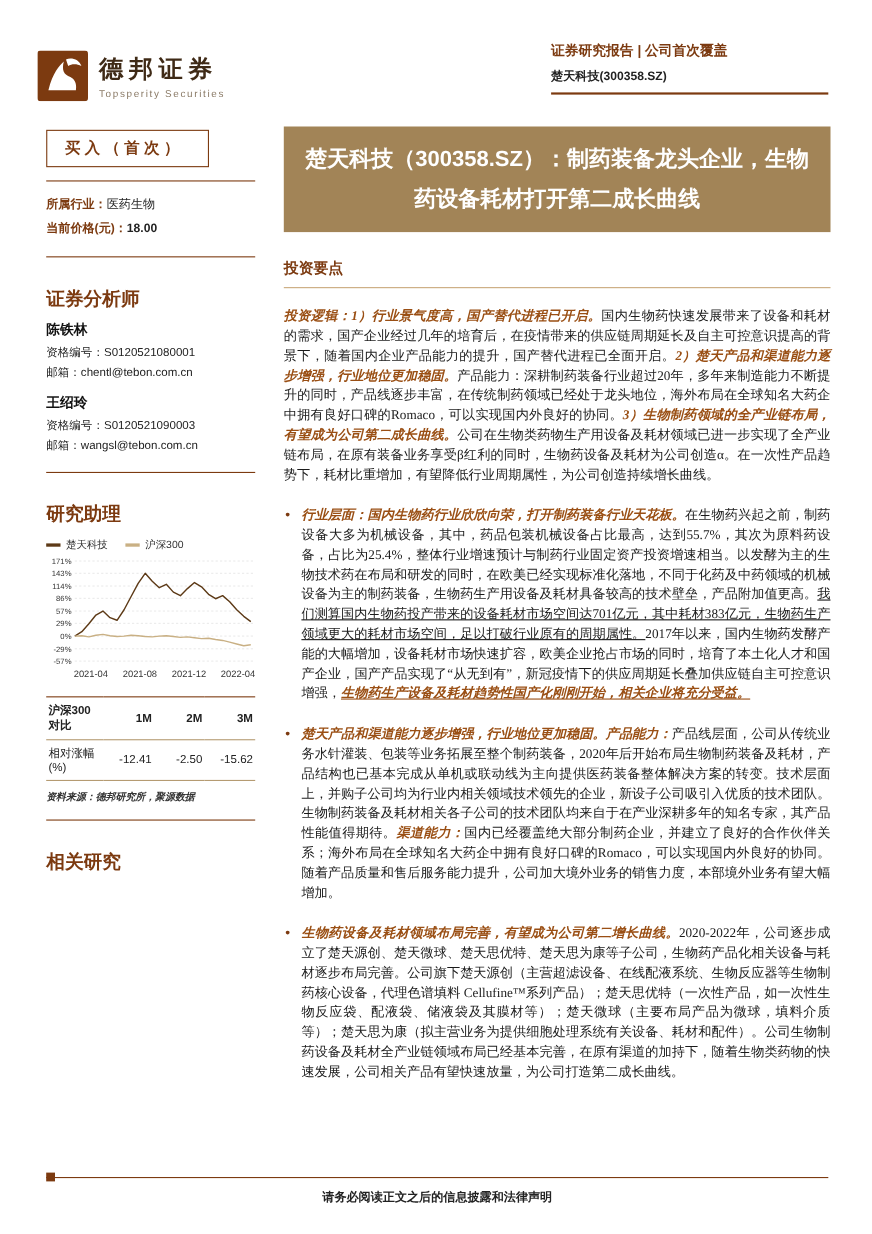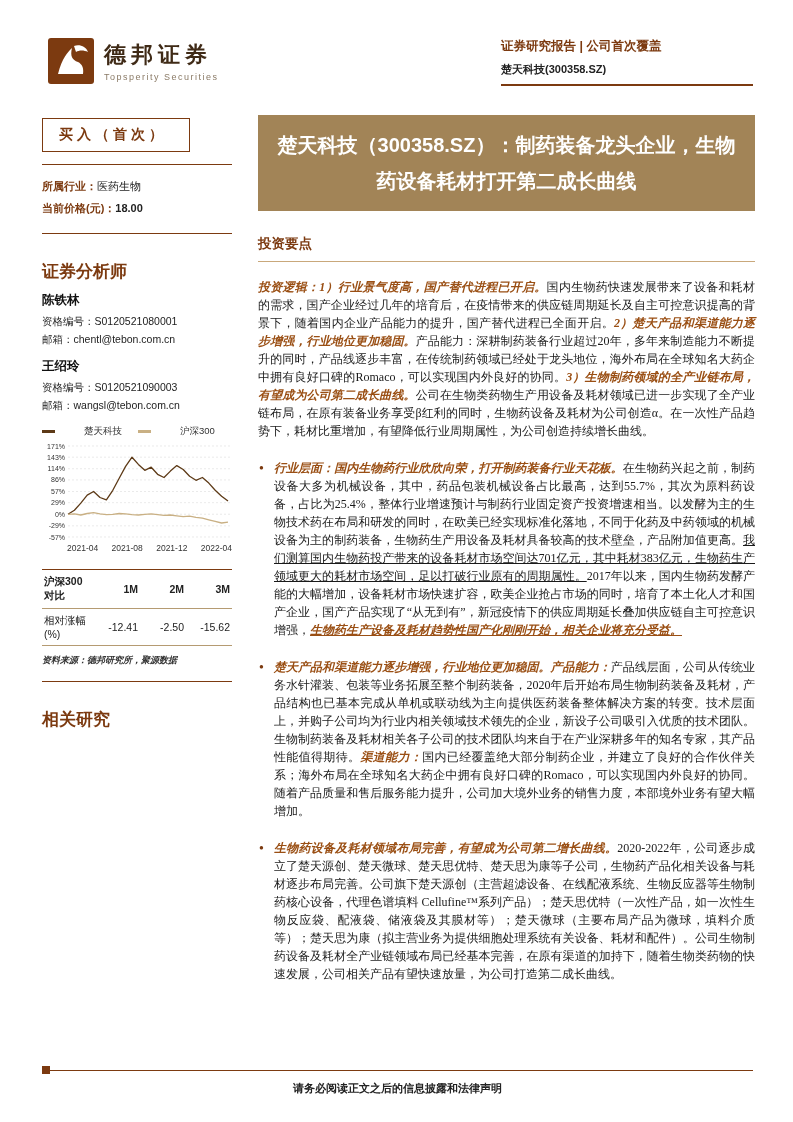--- a/index.html
+++ b/index.html
@@ -7,22 +7,22 @@
     --lead:#9a4f14;
     --tan:#a28457;
     --hair:#c9a87b;
   }
   *{margin:0;padding:0;box-sizing:border-box;}
   body{background:#e8e8e8;}
   .page{position:relative;width:793px;height:1122px;background:#fff;margin:0 auto;
         overflow:hidden;font-family:"Liberation Serif",serif;color:#1a1a1a;}
 
   
-  .hdr{position:absolute;left:48px;top:38px;right:40px;display:flex;
-       justify-content:space-between;align-items:flex-start;}
+  .hdr{position:absolute;left:34px;top:38px;right:40px;display:flex;
+       justify-content:space-between;align-items:flex-end;}
   .brand{display:flex;gap:10px;align-items:center;}
   .logo{width:46px;height:46px;display:block;}
   .brand-cn{font-size:22px;font-weight:bold;color:#3f2a16;letter-spacing:5px;
             font-family:"Liberation Sans",sans-serif;}
   .brand-en{font-size:9px;color:#8a7a66;letter-spacing:1.5px;margin-top:2px;
             font-family:"Liberation Sans",sans-serif;}
   .hdr-right{width:252px;font-family:"Liberation Sans",sans-serif;}
   .hdr-line1{font-size:12.5px;font-weight:bold;color:var(--accent);}
   .hdr-line2{font-size:11px;font-weight:bold;color:#222;margin-top:7px;}
   .hdr-rule{border-top:2px solid var(--accent);margin:7px 0 6px;}
@@ -37,21 +37,21 @@
   .info-row{font-size:11px;line-height:2.0;color:#222;}
   .info-label{color:var(--accent);font-weight:bold;}
   .info-val{color:#222;}
   .info-val.b{font-weight:bold;}
   .s-head{color:var(--accent);font-weight:bold;font-size:17px;
           border-top:1px solid var(--accent);padding-top:26px;margin-top:14px;}
   .analyst{margin-top:9px;}
   .a-name{font-weight:bold;font-size:12.5px;color:#111;margin-bottom:3px;}
   .a-row{font-size:10.5px;color:#222;line-height:1.75;}
   .legend{display:flex;gap:16px;font-size:9.5px;color:#333;margin:10px 0 3px;}
-  .legend .item{display:flex;align-items:center;gap:24px;}
+  .legend .item{display:flex;align-items:center;}
   .sw{display:inline-block;width:13px;height:3px;margin-right:5px;}
   #perf-chart{width:188px;height:100px;display:block;}
   .xlabels{display:flex;justify-content:space-between;font-size:8.5px;color:#333;
            padding-left:25px;margin-top:2px;}
   table.cmp{width:100%;border-collapse:collapse;font-size:10.5px;margin-top:16px;color:#222;}
   table.cmp tr{border-bottom:1px solid #b59b72;}
   table.cmp tr:first-child{border-top:1.5px solid var(--accent);}
   table.cmp td{padding:5px 2px;}
   table.cmp td.hd{font-weight:bold;}
   table.cmp td.num{text-align:right;width:46px;}
@@ -122,20 +122,21 @@
       <div class="a-name">陈铁林</div>
       <div class="a-row"><span>资格编号：</span><span>S0120521080001</span></div>
       <div class="a-row"><span>邮箱：</span><span>chentl@tebon.com.cn</span></div>
     </div>
     <div class="analyst">
       <div class="a-name">王绍玲</div>
       <div class="a-row"><span>资格编号：</span><span>S0120521090003</span></div>
       <div class="a-row"><span>邮箱：</span><span>wangsl@tebon.com.cn</span></div>
     </div>
 
+    <div class="s-head">研究助理</div>
 
 
     <div class="legend">
       <span class="item">
           <span class="sw" style="background: rgb(93, 58, 23);"></span>
           <span>楚天科技</span>
         </span>
       <span class="item">
           <span class="sw" style="background: rgb(201, 176, 132);"></span>
           <span>沪深300</span>

